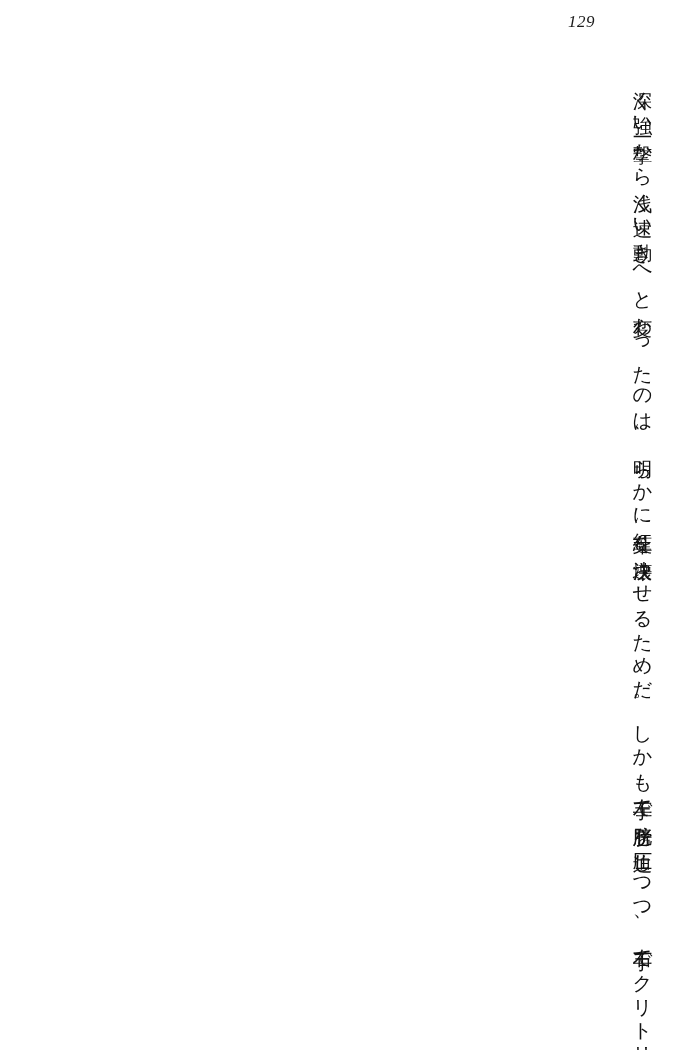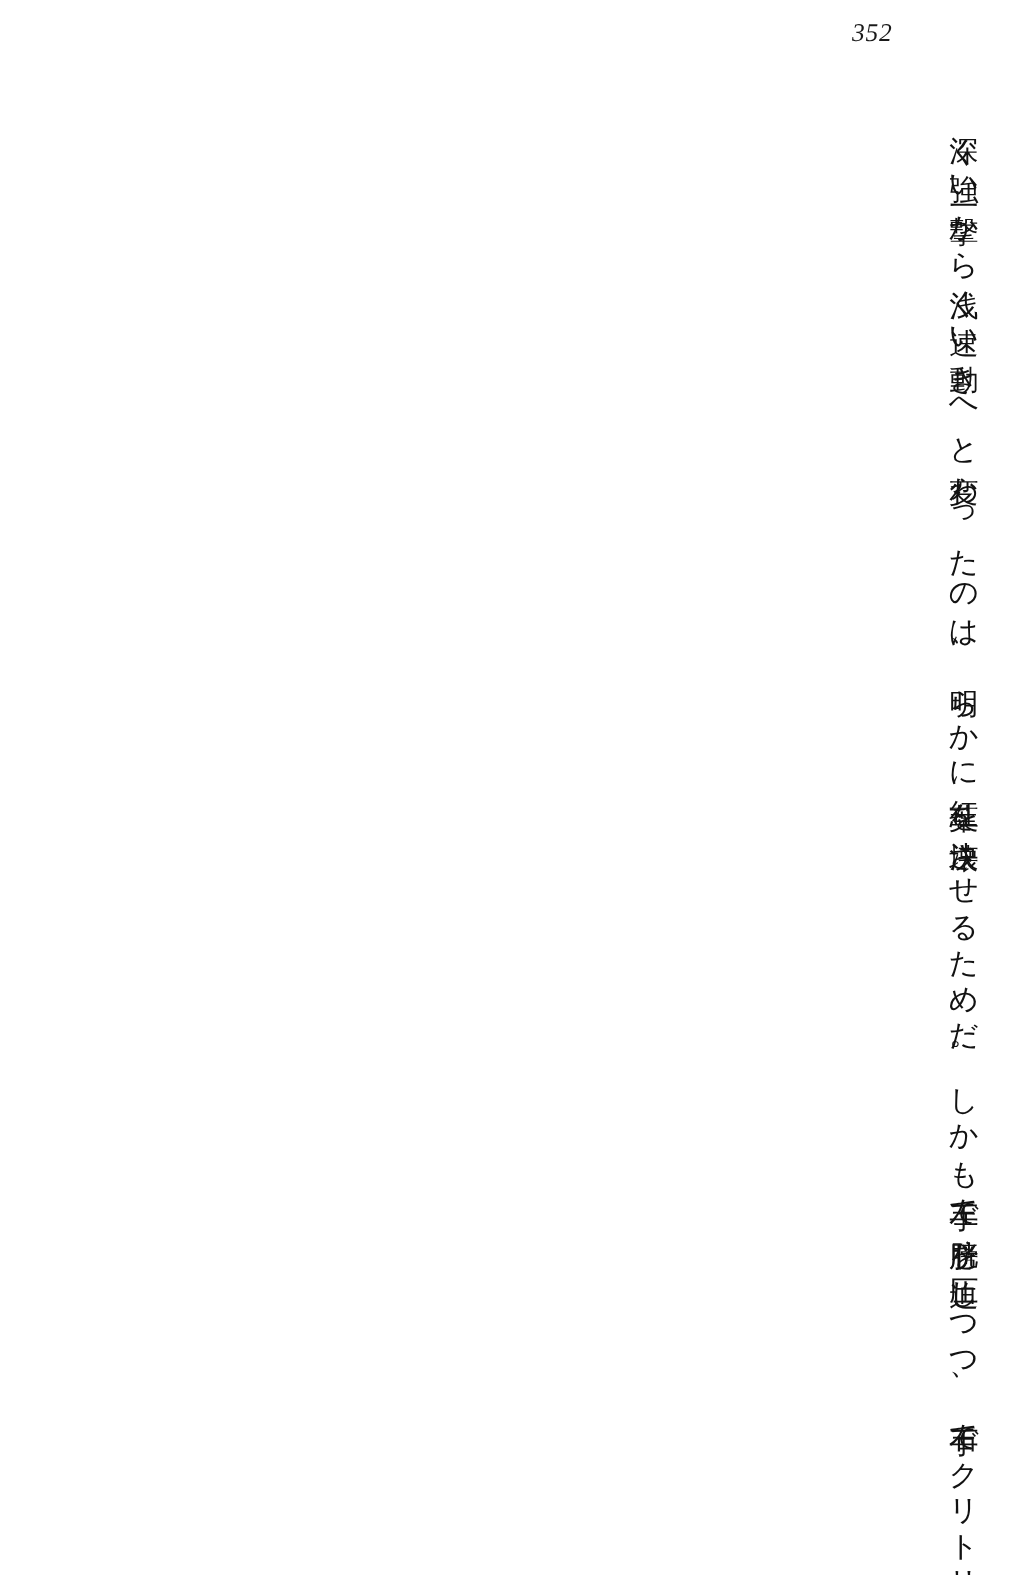--- a/index.html
+++ b/index.html
@@ -61,21 +61,21 @@
   
   .text-block > .line + .line {
     margin-right: 0px;
   }
 </style>
 </head>
 <body>
 
 <div class="page">
 
-  <div class="page-number">352</div>
+  <div class="page-number">129</div>
 
   <div class="text-block" id="text-block">
       <div class="line">深く強い一撃から浅く速い動きへと変わったのは、明らかに紅葉を決壊させるた</div>
       <div class="line">め</div>
       <div class="line">だ。しかも左手で膀胱を圧迫しつつ、右手でクリトリスをいじるという凶悪な責めで</div>
     </div>
 
 </div>
 
 </body></html>

